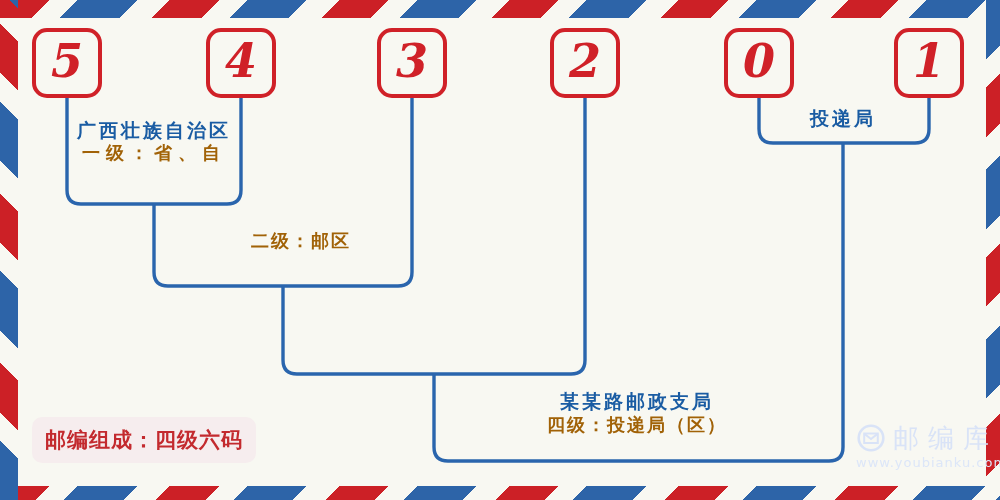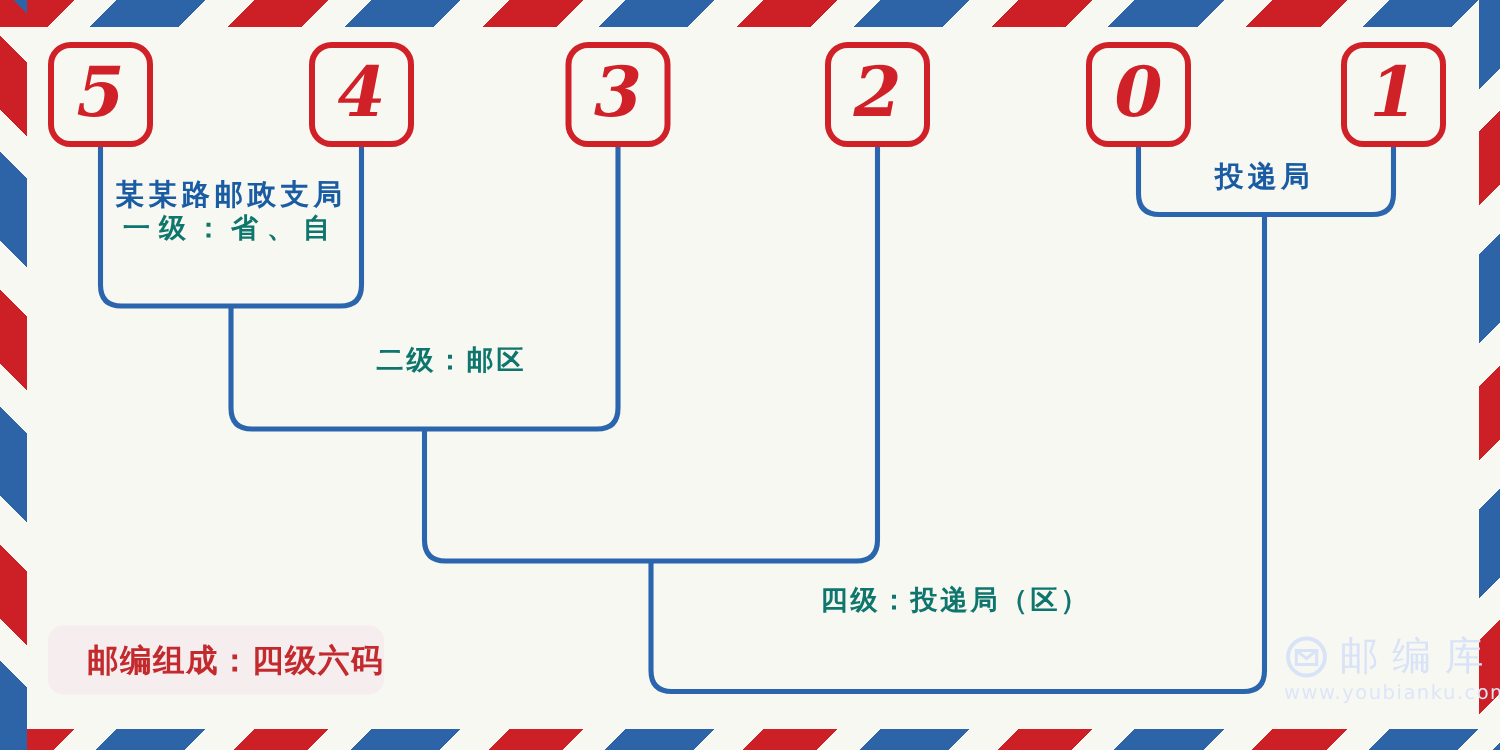--- a/index.html
+++ b/index.html
@@ -69,32 +69,32 @@
     text-align: center;
     white-space: nowrap;
   }
   .name {
     font-family: "DejaVu Serif", serif;
     font-weight: bold; font-size: 19px; line-height: 24px;
     color: #1a5ca3; letter-spacing: 3px;
   }
   .desc {
     font-weight: bold; font-size: 18px; line-height: 22px;
-    color: #0f766e; letter-spacing: 2px;
+    color: #a16207; letter-spacing: 2px;
   }
   .desc.wide { letter-spacing: 6px; }
   .gap-s { margin-top: 4px; margin-left: 36px; }
   .gap-m { margin-top: 1px; }
 
   
   .badge {
     position: absolute; left: 32px; top: 417px;
     width: 224px; height: 46px;
     background: #f6edee; border-radius: 10px;
-    display: flex; align-items: center; justify-content: flex-end;
+    display: flex; align-items: center; justify-content: center;
   }
   .badge-text {
     font-family: "DejaVu Serif", serif;
     font-weight: bold; font-size: 21px;
     color: #c32a2e; letter-spacing: 1px;
     white-space: nowrap;
   }
 
   
   .watermark {
@@ -143,32 +143,33 @@
     <span class="digit">2</span>
   </div>
   <div class="digit-box" style="left:724px">
     <span class="digit">0</span>
   </div>
   <div class="digit-box" style="left:894px">
     <span class="digit">1</span>
   </div>
 
   <div class="label-block" style="left:154px; top:118px">
-    <div class="name">某某路邮政支局</div>
+    <div class="name">广西壮族自治区</div>
     <div class="desc wide">一级：省、自</div>
   </div>
 
   <div class="label-block" style="left:283px; top:226px">
     <div class="desc gap-s">二级：邮区</div>
   </div>
 
   <div class="label-block" style="left:434px; top:308px">
   </div>
 
   <div class="label-block" style="left:637px; top:389px">
+    <div class="name">某某路邮政支局</div>
     <div class="desc gap-m">四级：投递局（区）</div>
   </div>
 
   <div class="label-block" style="left:843px; top:106px">
     <div class="name">投递局</div>
   </div>
 
   <div class="badge">
     <span class="badge-text">邮编组成：四级六码</span>
   </div>

